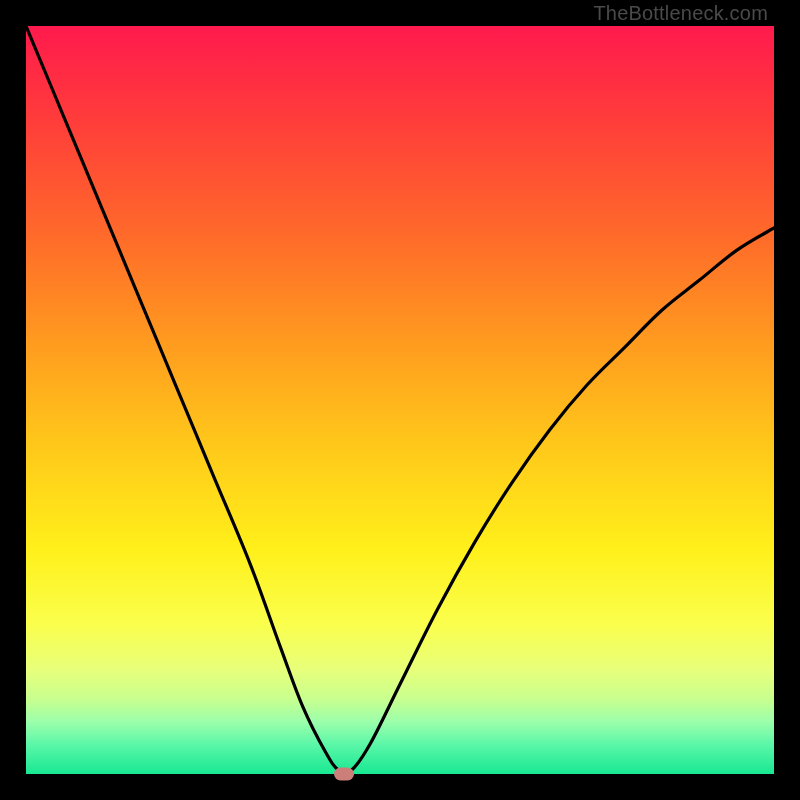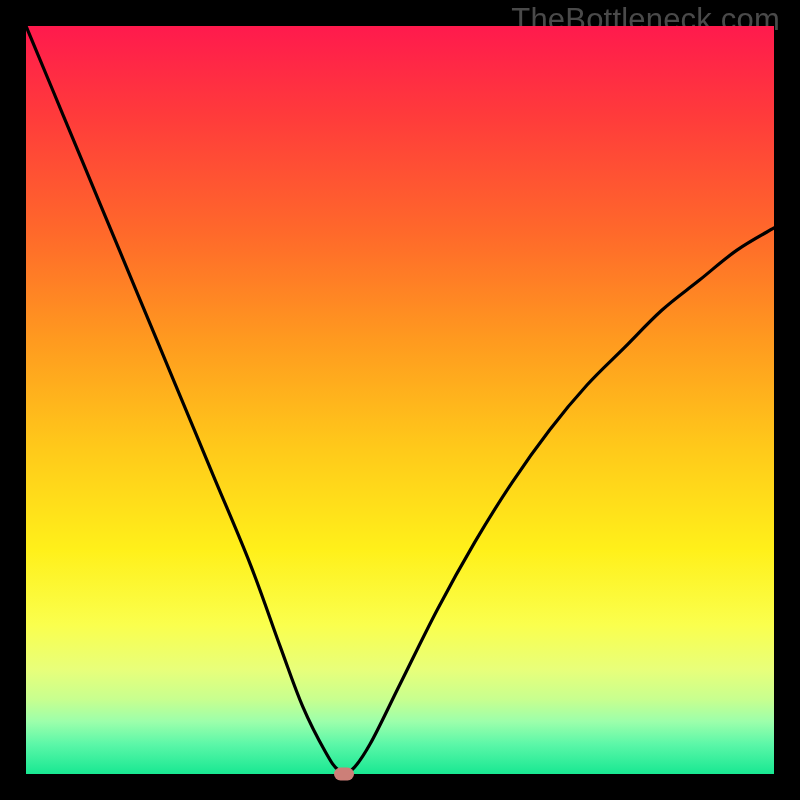--- a/index.html
+++ b/index.html
@@ -36,23 +36,23 @@
       #e8ff7a 86%,
       #c8ff8f 90%,
       #9cffab 93%,
       #5cf7a8 96%,
       #18e892 100%
     );
   }
   .watermark {
     position: absolute;
     top: 2px;
-    right: 20px;
+    right: 32px;
     color: #4a4a4a;
-    font-size: 31px;
+    font-size: 20px;
     font-weight: 500;
     letter-spacing: 0.2px;
     user-select: none;
   }
   svg.curve {
     position: absolute;
     top: 0;
     left: 0;
     width: 748px;
     height: 748px;

